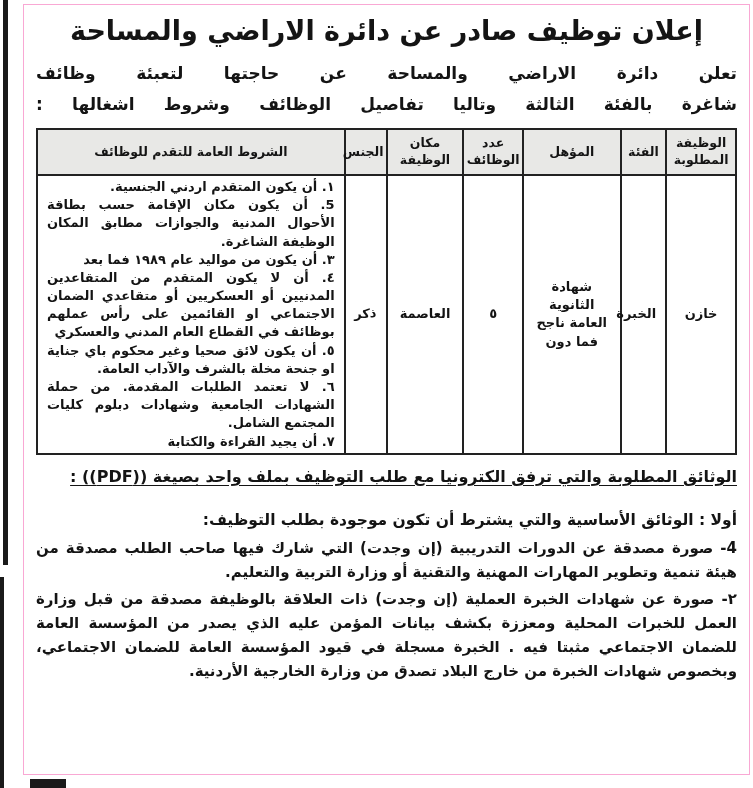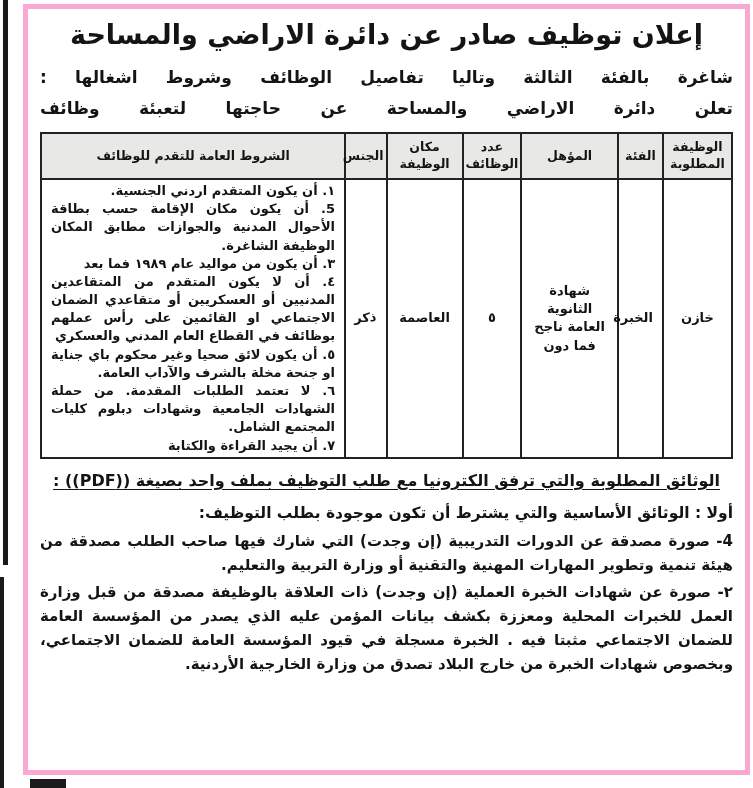--- a/index.html
+++ b/index.html
@@ -9,21 +9,21 @@
     font-family:"DejaVu Sans",sans-serif;
     -webkit-font-smoothing:antialiased;
   }
   .rule{position:absolute;background:#1a1a1a;}
   .rule-top{left:3px;top:0;width:5px;height:565px;}
   .rule-bottom{left:0;top:577px;width:4px;height:211px;}
   .frag-bottom{left:30px;top:779px;width:36px;height:9px;}
 
   .frame{
     position:absolute;left:23px;top:4px;width:727px;height:771px;
-    box-sizing:border-box;border:5px solid #f9a8d4;
+    box-sizing:border-box;border:1px solid #f9a8d4;
     padding:4px 12px 0 12px;direction:rtl;text-align:right;
   }
   .title{
     font-size:27px;font-weight:bold;text-align:center;
     margin:6px 0 12px 0;letter-spacing:0;
   }
   .intro-line{
     font-size:17px;font-weight:bold;line-height:1.8;
     text-align:justify;text-align-last:justify;
   }
@@ -38,41 +38,41 @@
   }
   table.vac td{font-size:13px;text-align:center;vertical-align:middle;padding:2px 9px;line-height:1.4;}
   td.conds{
     text-align:right;font-size:11.5px;line-height:1.5;
     padding:5px 7px;vertical-align:top;
   }
   td.conds div{text-align:justify;}
 
   .sec-heading{
     font-size:16px;font-weight:bold;text-decoration:underline;
-    text-underline-offset:3px;margin:11px 13px 5px 0;line-height:1.4;
+    text-underline-offset:3px;margin:11px 0 5px 0;line-height:1.4;
   }
   .para,.item{
     font-size:15px;font-weight:bold;line-height:1.6;margin:3px 0;
     text-align:justify;
   }
-  .para-first{font-size:15.5px;margin-top:9px;}
+  .para-first{font-size:15.5px;margin-top:20px;}
 </style>
 </head>
 <body>
 
 <div class="rule rule-top"></div>
 <div class="rule rule-bottom"></div>
 <div class="rule frag-bottom"></div>
 
 <div class="frame">
 
   <div class="title">إعلان توظيف صادر عن دائرة الاراضي والمساحة</div>
 
+  <div class="intro-line">تعلن دائرة الاراضي والمساحة عن حاجتها لتعبئة وظائف</div>
   <div class="intro-line">شاغرة بالفئة الثالثة وتاليا تفاصيل الوظائف وشروط اشغالها :</div>
-  <div class="intro-line">تعلن دائرة الاراضي والمساحة عن حاجتها لتعبئة وظائف</div>
 
   <table class="vac">
     <colgroup>
       <col style="width:10%">
         <col style="width:6.5%">
         <col style="width:14%">
       <col style="width:8.5%">
         <col style="width:11%">
         <col style="width:6%">
       <col style="width:44%">

